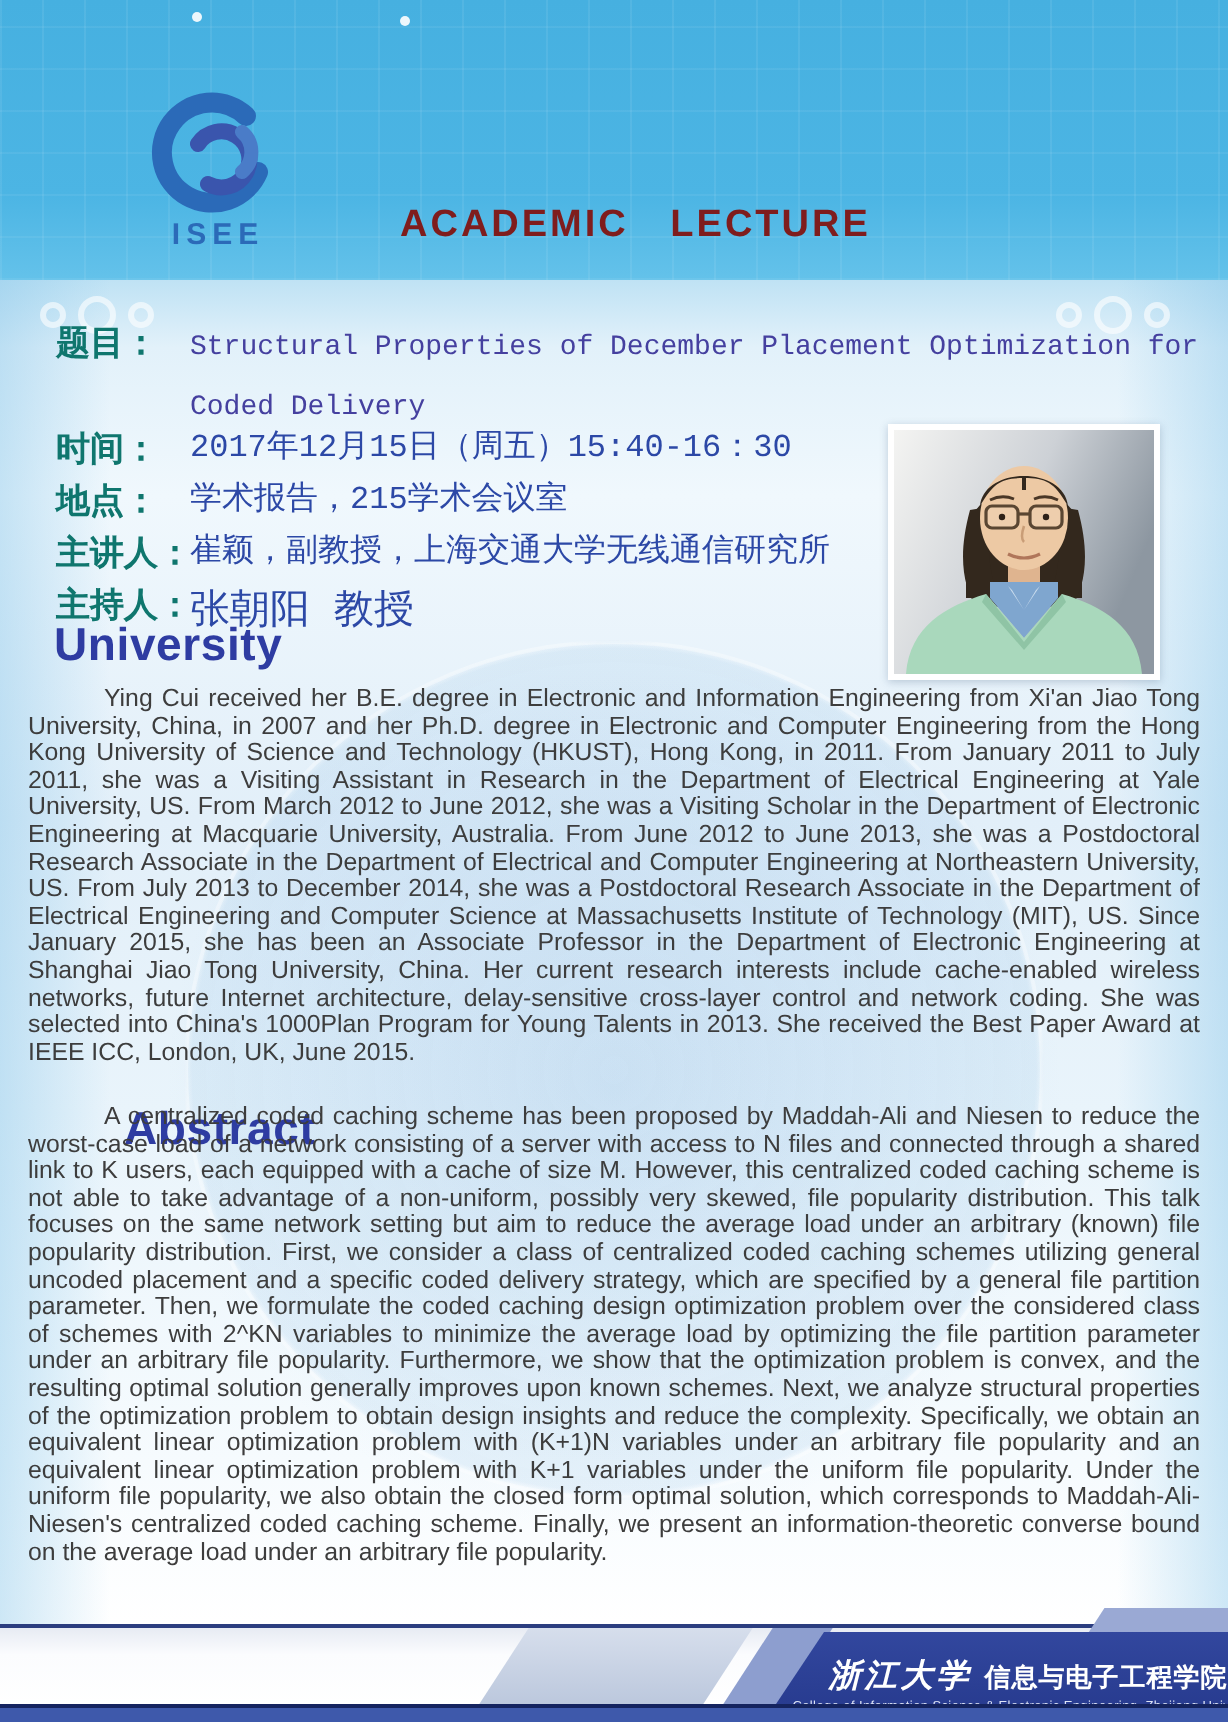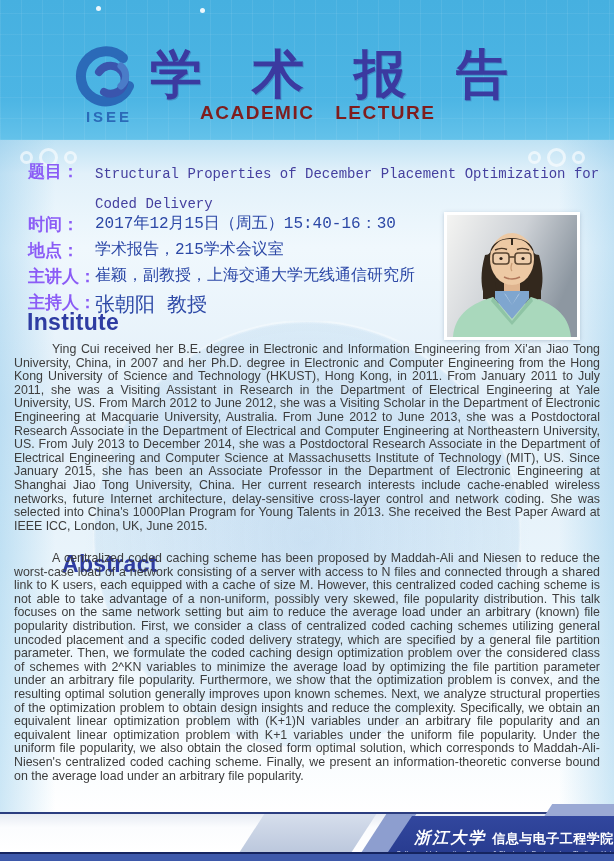--- a/index.html
+++ b/index.html
@@ -42,21 +42,21 @@
       linear-gradient(180deg, #bfe2f4 0%, #e2f1fa 5%, #f0f8fd 16%, #e2eff9 40%, #e9f4fb 62%, #f6fbfe 88%, #ffffff 100%);
   }
   .ring { position:absolute; border-radius:50%; border:3px solid rgba(255,255,255,0.6); }
   .globe-ring {
     position:absolute; left:92px; top:320px; width:430px; height:430px; border-radius:50%;
     border:2px solid rgba(255,255,255,0.35);
     background:radial-gradient(circle, rgba(140,190,230,0.10) 0%, rgba(140,190,230,0.16) 70%, rgba(140,190,230,0) 71%);
   }
 
   
-  .info-label { position:absolute; left:28px; font-size:17px; font-weight:bold; color:#8b5cf6; white-space:nowrap; }
+  .info-label { position:absolute; left:28px; font-size:17px; font-weight:bold; color:#0f766e; white-space:nowrap; }
   .info-value { position:absolute; left:95px; font-family:"Liberation Mono", monospace; color:#2c48a6; white-space:nowrap; }
   .title-value {
     position:absolute; left:95px; top:159px; width:515px;
     font-family:"Liberation Mono", monospace; font-size:14px; line-height:30px;
     color:#45409f; white-space:normal;
   }
   .lab-1 { top:160px; } .lab-2 { top:213px; } .lab-3 { top:239px; } .lab-4 { top:265px; } .lab-5 { top:291px; }
   .val-2 { top:213px; font-size:16px; }
   .val-3 { top:239px; font-size:16px; }
   .val-4 { top:265px; font-size:16px; }
@@ -116,21 +116,20 @@
 
   <svg class="logo" viewBox="0 0 86 82" xmlns="http://www.w3.org/2000/svg">
     <g fill="none" stroke-linecap="round">
       <path d="M 57 12 A 25 25 0 1 0 63 40" stroke="#2b6ab8" stroke-width="10"></path>
       <path d="M 33 26 A 14 14 0 1 1 38 46" stroke="#3a55ad" stroke-width="8"></path>
       <path d="M 55 20 A 13 13 0 0 1 55 40" stroke="#4a7cc8" stroke-width="7"></path>
     </g>
     <text x="43" y="76" text-anchor="middle" font-family="Liberation Sans, sans-serif" font-size="15" font-weight="bold" fill="#2b6ab8" letter-spacing="3">ISEE</text>
   </svg>
 
-  <div class="title-cn">学术报告</div>
   <div class="title-en">ACADEMIC LECTURE</div>
 
   <div class="content-bg"></div>
   <div class="globe-ring"></div>
   <div class="ring" style="left:20px; top:151px; width:13px; height:13px;"></div>
   <div class="ring" style="left:39px; top:148px; width:19px; height:19px;"></div>
   <div class="ring" style="left:64px; top:151px; width:13px; height:13px;"></div>
   <div class="ring" style="left:528px; top:151px; width:13px; height:13px;"></div>
   <div class="ring" style="left:547px; top:148px; width:19px; height:19px;"></div>
   <div class="ring" style="left:572px; top:151px; width:13px; height:13px;"></div>
@@ -189,21 +188,21 @@
 
       <path d="M48 84 L65 104 L82 84 L82 76 L48 76 Z" fill="#7fa6cf"></path>
       <path d="M57 78 L65 90 L59 80 Z" fill="#c9dbed"></path>
       <path d="M73 78 L65 90 L71 80 Z" fill="#c9dbed"></path>
 
       <path d="M6 122 C8 98 26 88 46 82 L65 104 L84 82 C104 88 122 98 124 122 Z" fill="#a9d8bc"></path>
       <path d="M46 82 L65 106 L84 82 L86 86 L65 110 L44 86 Z" fill="#8fc4a5"></path>
     </svg>
   </div>
 
-  <div class="section-heading heading-bio">Institute</div>
+  <div class="section-heading heading-bio">University</div>
   <div class="section-body body-bio">Ying Cui received her B.E. degree in Electronic and Information Engineering from Xi'an Jiao Tong University, China, in 2007 and her Ph.D. degree in Electronic and Computer Engineering from the Hong Kong University of Science and Technology (HKUST), Hong Kong, in 2011. From January 2011 to July 2011, she was a Visiting Assistant in Research in the Department of Electrical Engineering at Yale University, US. From March 2012 to June 2012, she was a Visiting Scholar in the Department of Electronic Engineering at Macquarie University, Australia.  From June 2012 to June 2013, she was a Postdoctoral Research Associate in the Department of Electrical and Computer Engineering at Northeastern University, US. From July 2013 to December 2014, she was a Postdoctoral Research Associate in the Department of Electrical Engineering and Computer Science at Massachusetts Institute of Technology (MIT), US. Since January 2015, she has been an Associate Professor in the Department of Electronic Engineering at Shanghai Jiao Tong University, China. Her current research interests include cache-enabled wireless networks, future Internet architecture, delay-sensitive cross-layer control and network coding. She was selected into China's 1000Plan Program for Young Talents in 2013. She received the Best Paper Award at IEEE ICC, London, UK, June 2015.</div>
 
   <div class="section-heading heading-abs">Abstract</div>
   <div class="section-body body-abs">A centralized coded caching scheme has been proposed by Maddah-Ali and Niesen to reduce the worst-case load of a network consisting of a server with access to N files and connected through a shared link to K users, each equipped with a cache of size M. However, this centralized coded caching scheme is not able to take advantage of a non-uniform, possibly very skewed, file popularity distribution. This talk focuses on the same network setting but aim to reduce the average load under an arbitrary (known) file popularity distribution. First, we consider a class of centralized coded caching schemes utilizing general uncoded placement and a specific coded delivery strategy, which are specified by a general file partition parameter. Then, we formulate the coded caching design optimization problem over the considered class of schemes with 2^KN variables to minimize the average load by optimizing the file partition parameter under an arbitrary file popularity. Furthermore, we show that the optimization problem is convex, and the resulting optimal solution generally improves upon known schemes. Next, we analyze structural properties of the optimization problem to obtain design insights and reduce the complexity. Specifically, we obtain an equivalent linear optimization problem with (K+1)N variables under an arbitrary file popularity and an equivalent linear optimization problem with K+1 variables under the uniform file popularity. Under the uniform file popularity, we also obtain the closed form optimal solution, which corresponds to Maddah-Ali-Niesen's centralized coded caching scheme. Finally, we present an information-theoretic converse bound on the average load under an arbitrary file popularity.</div>
 
   <div class="footer-band"></div>
   <div class="stripe stripe-light"></div>
   <div class="stripe stripe-mid"></div>
   <div class="stripe stripe-topright"></div>
   <div class="footer-dark">

